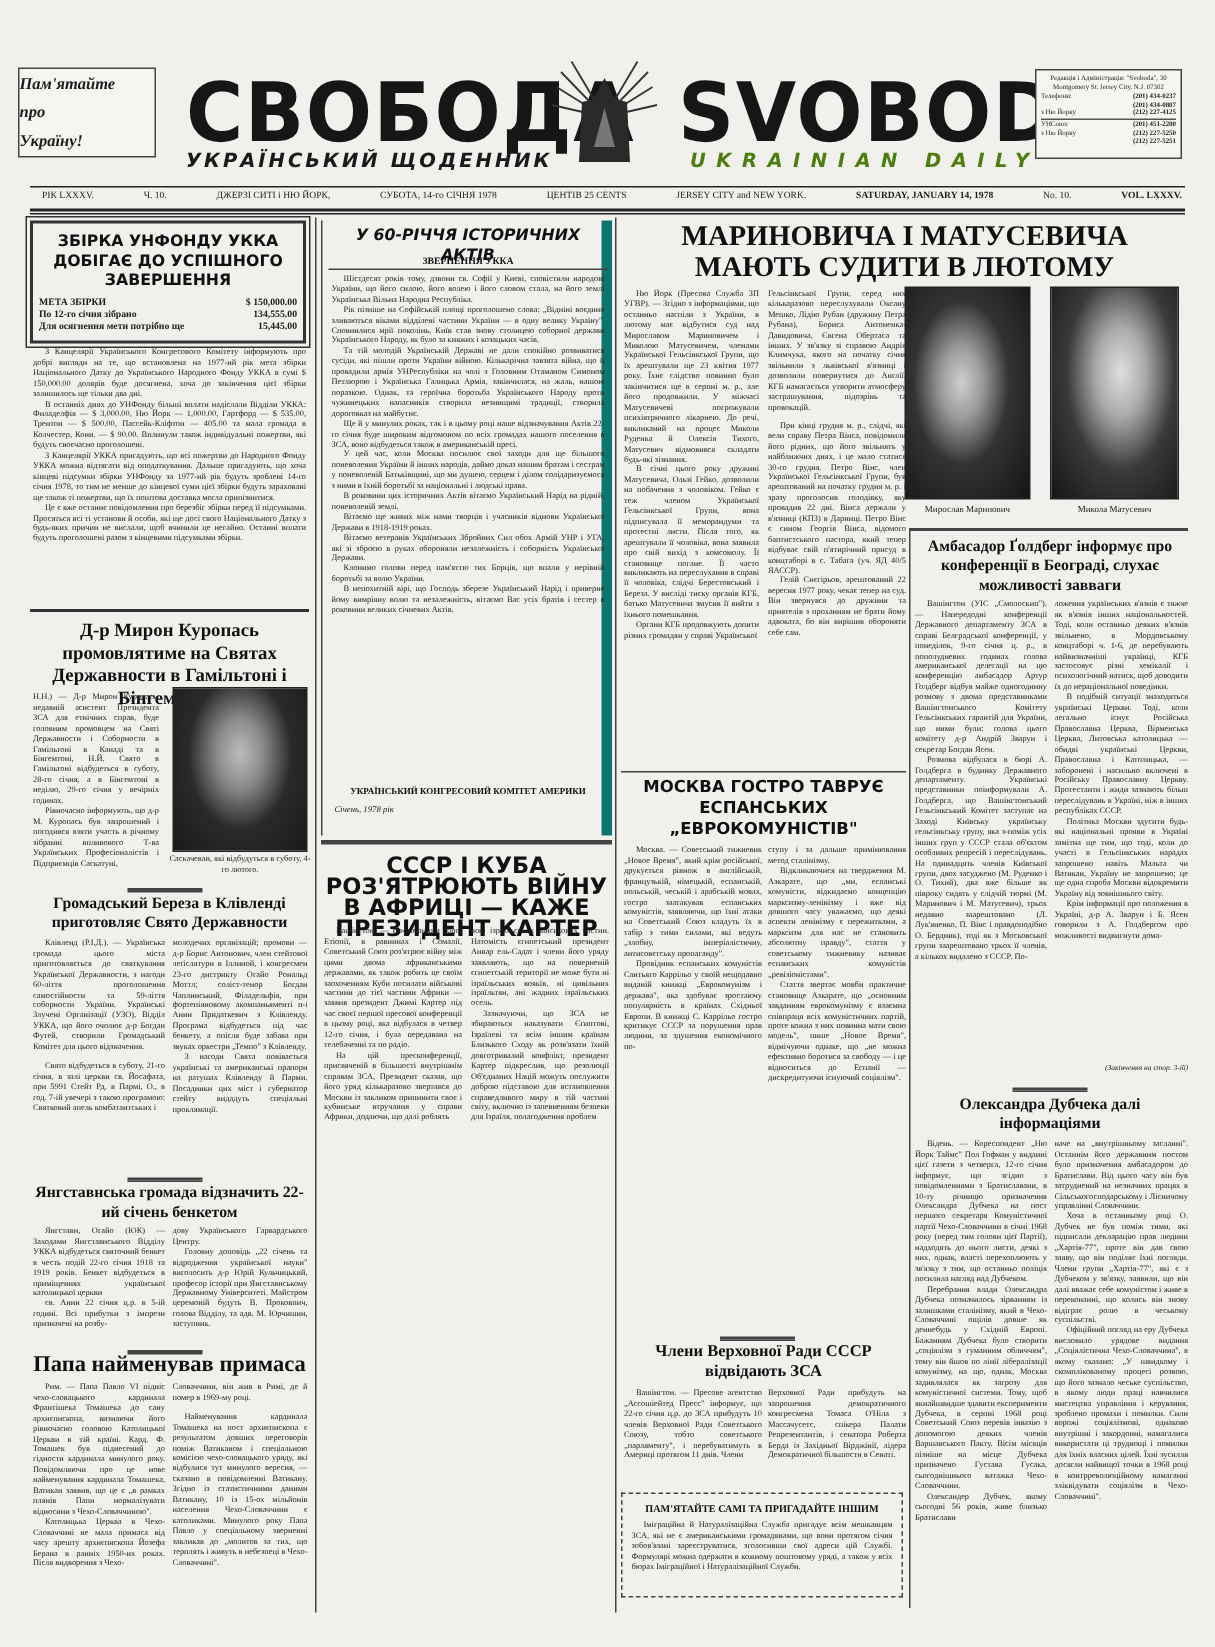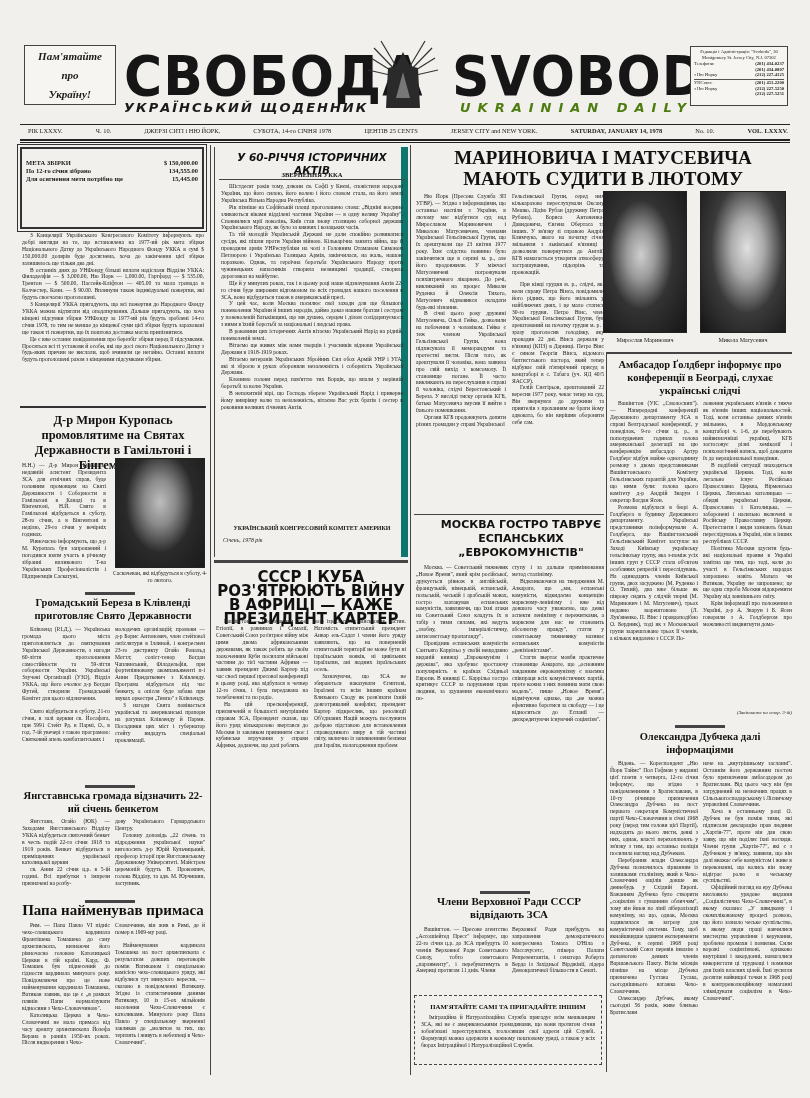--- a/index.html
+++ b/index.html
@@ -14,21 +14,21 @@
 .caption{font-size:6px;text-align:center;color:#222}
 .mast{font-family:"DejaVu Sans",sans-serif;font-weight:bold;color:#161616;letter-spacing:1px}
 .dots{display:flex;justify-content:space-between;font-size:6.5px;font-weight:bold;line-height:8px}
 .dots span.l{flex:1;overflow:hidden;white-space:nowrap}
 .short{width:70px;height:3px;border-top:2px solid #444;border-bottom:1px solid #444;margin:3px auto}
 </style>
 </head>
 <body>
 
 <div class="abs" style="left:0;top:0;width:810px;height:110px">
-  <div class="abs" style="left:24px;top:45px;width:92px;height:60px;border:1px solid #444;background:#f6f5f1;text-align:center;font-style:italic;font-weight:bold;font-size:11px;line-height:19px;padding-top:1px">
+  <div class="abs" style="left:12px;top:45px;width:92px;height:60px;border:1px solid #444;background:#f6f5f1;text-align:left;font-style:italic;font-weight:bold;font-size:11px;line-height:19px;padding-top:1px">
     <div>Пам'ятайте</div>
     <div>про</div>
     <div>Україну!</div>
   </div>
   <div class="abs mast" style="left:124px;top:50px;font-size:52px;line-height:52px;transform:scaleY(1.05)">СВОБОДА</div>
 
   <div class="abs" style="left:366px;top:38px;width:74px;height:72px">
     <svg width="74" height="72" viewBox="0 0 74 72">
       <g stroke="#333" stroke-width="1.2">
         <line x1="37" y1="40" x2="5" y2="20"></line>
@@ -83,20 +83,21 @@
   <span>ЦЕНТІВ 25 CENTS</span>
   <span>JERSEY CITY and NEW YORK.</span>
   <b>SATURDAY, JANUARY 14, 1978</b>
   <span>No. 10.</span>
   <b>VOL. LXXXV.</b>
 </div>
 <div class="rule" style="left:20px;top:139px;width:770px;border-top:2px solid #222"></div>
 <div class="rule" style="left:20px;top:142px;width:770px;border-top:1px solid #222"></div>
 
 <div class="abs" style="left:20px;top:147px;width:184px;height:82px;border:2px solid #333;outline:1px solid #333;outline-offset:2px;padding:6px 4px">
+  <div class="head" style="font-family:'DejaVu Sans',sans-serif;font-size:10.5px;line-height:13px;padding:0 6px">ЗБІРКА УНФОНДУ УККА ДОБІГАЄ ДО УСПІШНОГО ЗАВЕРШЕННЯ</div>
   <div style="margin-top:4px">
     <div class="dots">
         <span class="l">МЕТА ЗБІРКИ</span>
         <span>$ 150,000.00</span>
       </div>
     <div class="dots">
         <span class="l">По 12-го січня зібрано</span>
         <span>134,555.00</span>
       </div>
     <div class="dots">
@@ -199,21 +200,21 @@
   <p style="margin-top:5px">При кінці грудня м. р., слідчі, які вели справу Петра Вінса, повідомили його рідних, що його звільнять у найближчих днях, і це мало статися 30-го грудня. Петро Вінс, член Української Гельсінкської Групи, був арештований на початку грудня м. р. і зразу проголосив голодівку, яку провадив 22 дні. Вінса держали у в'язниці (КПЗ) в Дарниці. Петро Вінс є сином Георгія Вінса, відомого баптистського пастора, який тепер відбуває свій п'ятирічний присуд в концтаборі в с. Табага (уч. ЯД 40/5 ЯАССР).</p>
   <p>Гелій Снєгірьов, арештований 22 вересня 1977 року, чекає тепер на суд. Він звернувся до дружини та приятелів з проханням не брати йому адвоката, бо він вирішив обороняти себе сам.</p>
 </div>
 <div class="photo" style="left:603px;top:191px;width:84px;height:142px;background:radial-gradient(ellipse at 45% 45%,#cfcfcf 0%,#9a9a9a 22%,#333 50%,#151515 100%)"></div>
 <div class="photo" style="left:700px;top:191px;width:86px;height:142px;background:radial-gradient(ellipse at 55% 40%,#e0e0e0 0%,#aaa 25%,#3a3a3a 55%,#151515 100%)"></div>
 <div class="abs caption" style="left:600px;top:337px;width:90px">Мирослав Маринович</div>
 <div class="abs caption" style="left:698px;top:337px;width:90px">Микола Матусевич</div>
 <div class="rule" style="left:606px;top:352px;width:186px;border-top:2px solid #444"></div>
 
 <div class="rule" style="left:414px;top:514px;width:190px;border-top:1px solid #444"></div>
-<div class="abs head" style="left:426px;top:518px;width:190px;font-family:'DejaVu Sans',sans-serif;font-size:11px;line-height:14px">МОСКВА ГОСТРО ТАВРУЄ ЕСПАНСЬКИХ „ЕВРОКОМУНІСТІВ"</div>
+<div class="abs head" style="left:414px;top:518px;width:190px;font-family:'DejaVu Sans',sans-serif;font-size:11px;line-height:14px">МОСКВА ГОСТРО ТАВРУЄ ЕСПАНСЬКИХ „ЕВРОКОМУНІСТІВ"</div>
 <div class="abs txt" style="left:416px;top:564px;width:92px;height:280px">
   <p>Москва. — Советський тижневик „Новое Время", який крім російської, друкується рівнож в англійській, французькій, німецькій, еспанській, польській, чеській і арабській мовах, гостро заатакував еспанських комуністів, заявляючи, що їхні атаки на Советський Союз кладуть їх в табір з тими силами, які ведуть „злобну, імперіалістичну, антисовєтську пропаганду".</p>
   <p>Провідник еспанських комуністів Сантьяго Каррільо у своїй нещодавно виданій книжці „Еврокомунізм і держава", яка здобуває зростаючу популярність в країнах Східньої Европи. В книжці С. Каррільо гостро критикує СССР за порушення прав людини, за здушення економічного по-</p>
 </div>
 <div class="abs txt" style="left:512px;top:564px;width:92px;height:280px">
   <p style="text-indent:0">ступу і за дальше примінювання метод сталінізму.</p>
   <p>Відкликаючися на твердження М. Азкарате, що „ми, еспанські комуністи, відкидаємо концепцію марксизму-ленінізму і вже від довшого часу уважаємо, що деякі аспекти ленінізму є пережитками, а марксизм для нас не становить абсолютну правду", стаття у советському тижневику називає еспанських комуністів „ревізіоністами".</p>
   <p>Стаття звертає мовби практичне становище Азкарате, що „основним завданням еврокомунізму є взаємна співпраця всіх комуністичних партій, проте кожна з них повинна мати свою модель", пише „Новое Время", відмічуючи однаке, що „не можна ефективно боротися за свободу — і це відноситься до Еспанії — дискредитуючи існуючий соціялізм".</p>
 </div>
 <div class="short abs" style="left:480px;top:888px;width:50px"></div>
@@ -228,21 +229,21 @@
 
 <div class="abs" style="left:414px;top:995px;width:188px;height:70px;border:1.5px dashed #444;padding:4px 6px">
   <div class="head" style="font-size:6.8px;margin:3px 0 4px">ПАМ'ЯТАЙТЕ САМІ ТА ПРИГАДАЙТЕ ІНШИМ</div>
   <div class="txt" style="height:42px">
       <p>Іміграційна й Натуралізаційна Служба пригадує всім мешканцям ЗСА, які не є американськими громадянами, що вони протягом січня зобов'язані зареєструватися, зголосивши свої адреси цій Службі. Формулярі можна одержати в кожному поштовому уряді, а також у всіх бюрах Іміграційної і Натуралізаційної Служби.</p>
     </div>
 </div>
 
 <div class="vrule" style="left:606px;top:352px;height:720px"></div>
 
-<div class="abs head" style="left:608px;top:358px;width:184px;font-size:10.5px;line-height:13px">Амбасадор Ґолдберг інформує про конференції в Београді, слухає українські слідчі</div>
+<div class="abs head" style="left:608px;top:358px;width:184px;font-size:10.5px;line-height:13px">Амбасадор Ґолдберг інформує про конференції в Београді, слухає можливості завваги</div>
 <div class="abs txt" style="left:610px;top:400px;width:88px;height:320px">
   <p>Вашінгтон (УІС „Смолоскип"). — Напередодні конференції Державного департаменту ЗСА в справі Белградської конференції, у понеділок, 9-го січня ц. р., в пополудневих годинах голова американської делегації на цю конференцію амбасадор Артур Голдберг відбув майже одногодинну розмову з двома представниками Вашінгтонського Комітету Гельсінкських гарантій для України, що ними були: голова цього комітету д-р Андрій Зварун і секретар Богдан Ясен.</p>
   <p>Розмова відбулася в бюрі А. Голдберга в будинку Державного департаменту. Українські представники поінформували А. Голдберга, що Вашінгтонський Гельсінкський Комітет заступає на Заході Київську українську гельсінкську групу, яка з-поміж усіх інших груп у СССР стала об'єктом особливих репресій і переслідувань. На одинадцять членів Київської групи, двох засуджено (М. Руденко і О. Тихий), два вже більше як півроку сидять у слідчій тюрмі (М. Маринович і М. Матусевич), трьох недавно заарештовано (Л. Лук'яненко, П. Вінс і правдоподібно О. Бердник), тоді як з Московської групи заарештовано трьох її членів, а кількох видалено з СССР. По-</p>
 </div>
 <div class="abs txt" style="left:703px;top:400px;width:89px;height:308px">
   <p style="text-indent:0">ложення українських в'язнів є тяжче як в'язнів інших національностей. Тоді, коли останньо деяких в'язнів звільнено, в Мордовському концтаборі ч. 1-6, де перебувають найвизначніші українці, КГБ застосовує різні хемікалії і психологічний натиск, щоб доводити їх до нераціональної поведінки.</p>
   <p>В подібній ситуації знаходяться українські Церкви. Тоді, коли легально існує Російська Православна Церква, Вірменська Церква, Литовська католицька — обидві українські Церкви, Православна і Католицька, — заборонені і насильно включені в Російську Православну Церкву. Протестанти і жиди зазнають більш переслідувань в Україні, ніж в інших республіках СССР.</p>
   <p>Політика Москви здусити будь-які національні прояви в Україні замітна ще тим, що тоді, коли до участі в Гельсінкських нарадах запрошено навіть Мальта чи Ватикан, Україну не запрошено; це ще одна спроба Москви відокремити Україну від зовнішнього світу.</p>
   <p>Крім інформації про положення в Україні, д-р А. Зварун і Б. Ясен говорили з А. Голдбергом про можливості видвигнути дома-</p>
 </div>

